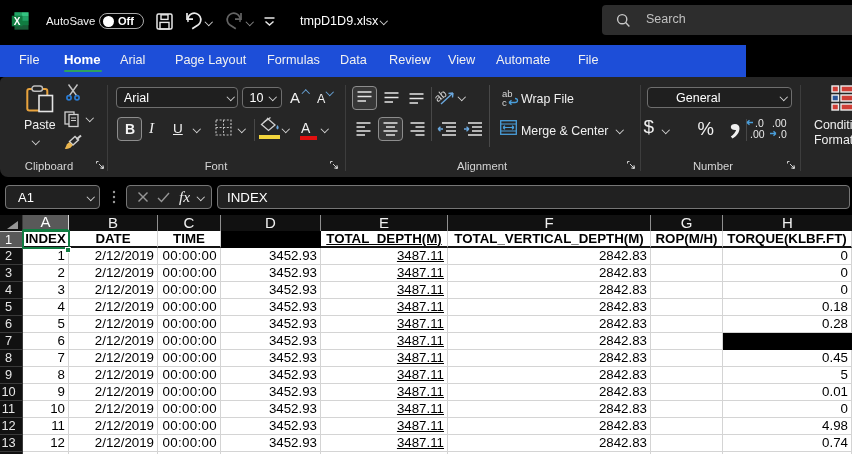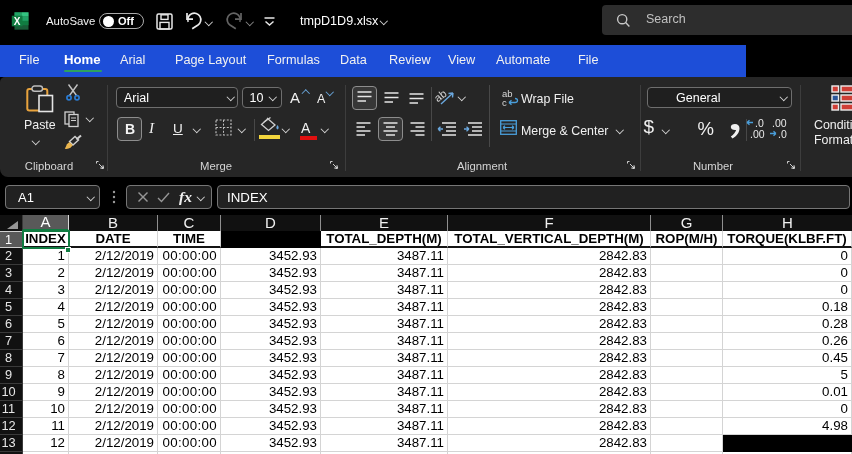--- a/index.html
+++ b/index.html
@@ -170,21 +170,21 @@
     <path d="M7 1 L15 8 L8.5 13.5 L1.5 7.5 L7 2.5" fill="none" stroke="#d0d0d0" stroke-width="1.3"></path>
     <path d="M4 5 L10.5 0.5" stroke="#d0d0d0" stroke-width="1.3" fill="none"></path>
     <path d="M17.5 8 q2.3 3.4 0 4.6 q-2.3 -1.2 0 -4.6" fill="#6aa7dd"></path>
   </svg>
   <div class="abs" style="left:259px;top:58px;width:21px;height:4px;background:#f3d63d;"></div>
   <div class="chev" style="left:283px;top:49px;"></div>
 
   <div class="abs" style="left:301px;top:43px;font-size:14px;color:#f0f0f0;">A</div>
   <div class="abs" style="left:300px;top:58.5px;width:17px;height:4px;background:#e01010;"></div>
   <div class="chev" style="left:322px;top:49px;"></div>
-  <div class="glabel" style="left:181px;width:70px;">Merge</div>
+  <div class="glabel" style="left:181px;width:70px;">Font</div>
   <svg class="launch" style="left:330px;" width="8" height="8" viewBox="0 0 8 8">
     <path d="M0.5 2.5 V0.5 H2.5 M7.5 5.5 V7.5 H5.5 M3 3 L7 7 M7 7 V4.2 M7 7 H4.2" stroke="#cfcfcf" stroke-width="1" fill="none"></path>
   </svg>
   <div class="gsep" style="left:345px;"></div>
 
   <div class="btnbox" style="left:352px;top:9px;width:25px;height:24px;"></div>
   <svg style="left:357px;top:14px;" width="15" height="14" viewBox="0 0 15 14">
     <line x1="0.5" y1="1" x2="14.5" y2="1" stroke="#e6e6e6" stroke-width="1.5"></line>
     <line x1="0.5" y1="5.5" x2="14.5" y2="5.5" stroke="#e6e6e6" stroke-width="1.5"></line>
     <line x1="0.5" y1="10" x2="9" y2="10" stroke="#e6e6e6" stroke-width="1.5"></line>
@@ -318,40 +318,40 @@
         <circle cx="2" cy="12" r="1.2" fill="#9a9a9a"></circle>
       </svg>
   <div class="combo" style="left:126px;top:8px;width:85.5px;height:24px;background:#212121;border-color:#767676;"></div>
   <svg style="left:137px;top:14px;" width="12" height="12" viewBox="0 0 12 12">
     <line x1="1.5" y1="1.5" x2="10.5" y2="10.5" stroke="#969696" stroke-width="1.4"></line>
     <line x1="10.5" y1="1.5" x2="1.5" y2="10.5" stroke="#969696" stroke-width="1.4"></line>
   </svg>
   <svg style="left:157px;top:15px;" width="13" height="11" viewBox="0 0 13 11">
     <path d="M1 6 L4.5 9.5 L12 1" fill="none" stroke="#969696" stroke-width="1.4"></path>
   </svg>
-  <div class="abs" style="left:179px;top:11.5px;font-size:15.5px;font-style:italic;color:#f0f0f0;font-family:'Liberation Serif',serif;font-weight:bold;">fx</div>
+  <div class="abs" style="left:179px;top:11.5px;font-size:15.5px;font-style:italic;color:#f0f0f0;font-family:'Liberation Serif',serif;">fx</div>
   <div class="chev" style="left:198px;top:17.5px;"></div>
   <div class="combo" style="left:216.5px;top:8px;width:633px;height:24px;background:#212121;border-color:#767676;"></div>
   <div class="abs" style="left:227px;top:13px;font-size:13.3px;color:#fff;">INDEX</div>
 </div>
 
 <style>
 #sheet{position:absolute;left:0;top:214px;width:852px;height:240px;background:#000;}
 .ch{position:absolute;top:1px;height:16px;background:#111;border-right:1px solid #8f8f8f;
   color:#f0f0f0;font-size:15px;text-align:center;line-height:16.5px;}
 .row{position:absolute;left:0;width:852px;height:17px;}
 .rh{position:absolute;left:0;top:0;width:23px;height:17px;background:#111;
   border-right:1px solid #3a3a3a;border-bottom:1px solid #3a3a3a;
   color:#e6e6e6;font-size:12.8px;text-align:center;padding-right:5px;line-height:15.5px;}
 .c{position:absolute;top:0;height:17px;background:#fff;border-right:1px solid #d4d4d4;
   border-bottom:1px solid #d4d4d4;font-size:13.3px;color:#000;text-align:right;
   padding-right:3px;line-height:16px;white-space:nowrap;overflow:hidden;}
 .hd .c{font-weight:bold;text-align:center;padding-right:0;border-bottom:2px solid #141414;}
 .cA{left:23px;width:46px;} .cB{left:69px;width:89px;} .cC{left:158px;width:63px;}
-.cD{left:221px;width:100px;} .cE{left:321px;width:127px;} .cF{left:448px;width:203px;}
+.cD{left:221px;width:100px;} .cE{left:321px;width:127px;text-decoration:underline;} .cF{left:448px;width:203px;}
 .cG{left:651px;width:72px;} .cH{left:723px;width:129px;}
 .row:not(.hd) .cC{letter-spacing:0.35px;}
 </style>
 <div id="sheet">
 
   <div style="position:absolute;left:0;top:1px;width:23px;height:16px;background:#111;border-right:1px solid #3a3a3a;">
     <div style="position:absolute;right:4px;bottom:2.5px;width:0;height:0;border-left:11px solid transparent;border-bottom:8.5px solid #969696;"></div>
   </div>
   <div class="ch" style="left:23px;width:46px;background:#595959;color:#fff;border-right-color:#d8d8d8;border-bottom:2px solid #107c41;line-height:14.5px;">A</div>
   <div class="ch" style="left:69px;width:89px;">B</div>
@@ -429,21 +429,20 @@
   </div>
   <div class="row" style="top:119px;">
     <div class="rh">7</div>
     <div class="c cA">6</div>
         <div class="c cB">2/12/2019</div>
         <div class="c cC">00:00:00</div>
     <div class="c cD">3452.93</div>
         <div class="c cE">3487.11</div>
         <div class="c cF">2842.83</div>
     <div class="c cG"></div>
-        <div class="c cH">0.26</div>
   </div>
   <div class="row" style="top:136px;">
     <div class="rh">8</div>
     <div class="c cA">7</div>
         <div class="c cB">2/12/2019</div>
         <div class="c cC">00:00:00</div>
     <div class="c cD">3452.93</div>
         <div class="c cE">3487.11</div>
         <div class="c cF">2842.83</div>
     <div class="c cG"></div>
@@ -495,20 +494,21 @@
   </div>
   <div class="row" style="top:221px;">
     <div class="rh">13</div>
     <div class="c cA">12</div>
         <div class="c cB">2/12/2019</div>
         <div class="c cC">00:00:00</div>
     <div class="c cD">3452.93</div>
         <div class="c cE">3487.11</div>
         <div class="c cF">2842.83</div>
     <div class="c cG"></div>
+        <div class="c cH">0.74</div>
   </div>
   <div class="row" style="top:238px;height:2px;">
     <div class="rh" style="height:2px;border-bottom:none;"></div>
     <div class="c cA" style="height:2px;border-bottom:none;"></div>
         <div class="c cB" style="height:2px;border-bottom:none;"></div>
     <div class="c cC" style="height:2px;border-bottom:none;"></div>
         <div class="c cD" style="height:2px;border-bottom:none;"></div>
     <div class="c cE" style="height:2px;border-bottom:none;"></div>
         <div class="c cF" style="height:2px;border-bottom:none;"></div>
     <div class="c cG" style="height:2px;border-bottom:none;"></div>

